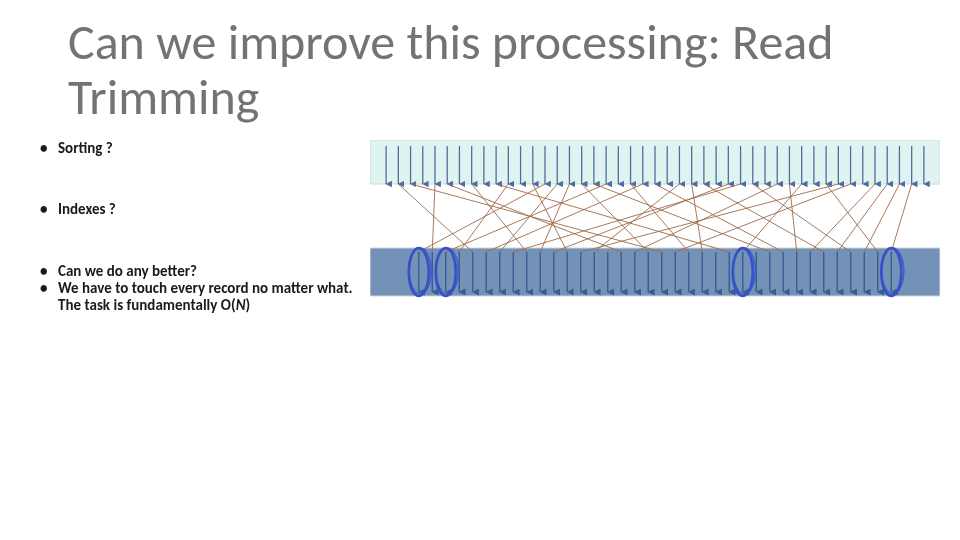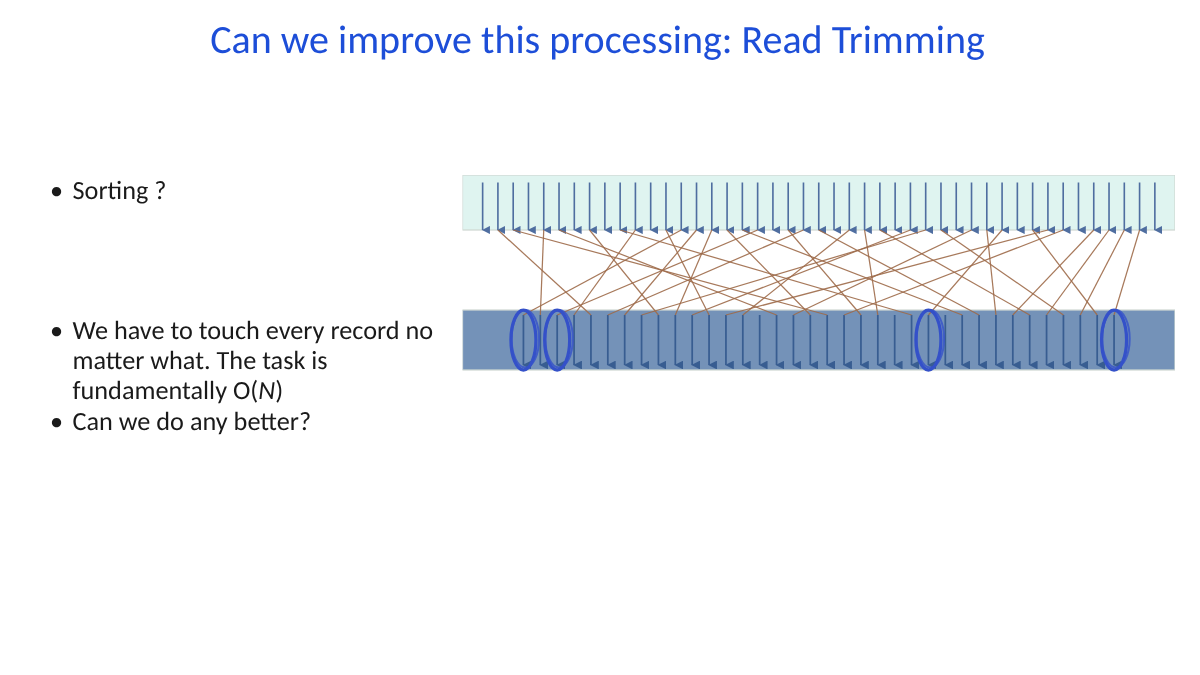--- a/index.html
+++ b/index.html
@@ -15,33 +15,33 @@
   .slide {
     position: relative;
     width: 960px;
     height: 540px;
   }
   .title {
     position: absolute;
     left: 68px;
     top: 14px;
     width: 820px;
-    font-size: 32px;
+    font-size: 50px;
     font-weight: 400;
     line-height: 1.1;
-    color: #1d4ed8;
-    text-align: center;
+    color: #737373;
   }
   .bullets {
     position: absolute;
     left: 40px;
     top: 140px;
     width: 320px;
-    font-size: 21px;
+    font-size: 15px;
     line-height: 1.15;
+    font-weight: bold;
   }
   .bullets ul {
     list-style: none;
     padding: 0;
     margin: 0;
   }
   .bullets li {
     position: relative;
     padding-left: 18px;
     margin-bottom: 0;
@@ -67,26 +67,29 @@
 <body>
 
 <div class="slide">
   <div class="title">Can we improve this processing: Read Trimming</div>
 
   <div class="bullets">
     <ul>
       <li>Sorting ?</li>
     </ul>
     <div class="gap-lg"></div>
+    <ul>
+      <li>Indexes ?</li>
+    </ul>
     <div class="gap-sm"></div>
     <ul>
+      <li>Can we do any better?</li>
       <li>
         <span>We have to touch every record no matter what. The task is fundamentally O(</span><span class="bigN">N</span><span>)</span>
       </li>
-      <li>Can we do any better?</li>
     </ul>
   </div>
 
   <svg class="diagram" viewBox="0 0 570 200">
     <defs>
       <marker id="ahTop" viewBox="0 0 10 10" refX="5" refY="9" markerWidth="5" markerHeight="5" orient="auto">
         <path d="M 0 0 L 5 10 L 10 0 z" fill="#4f6ea0"></path>
       </marker>
       <marker id="ahBot" viewBox="0 0 10 10" refX="5" refY="9" markerWidth="5" markerHeight="5" orient="auto">
         <path d="M 0 0 L 5 10 L 10 0 z" fill="#385d91"></path>

